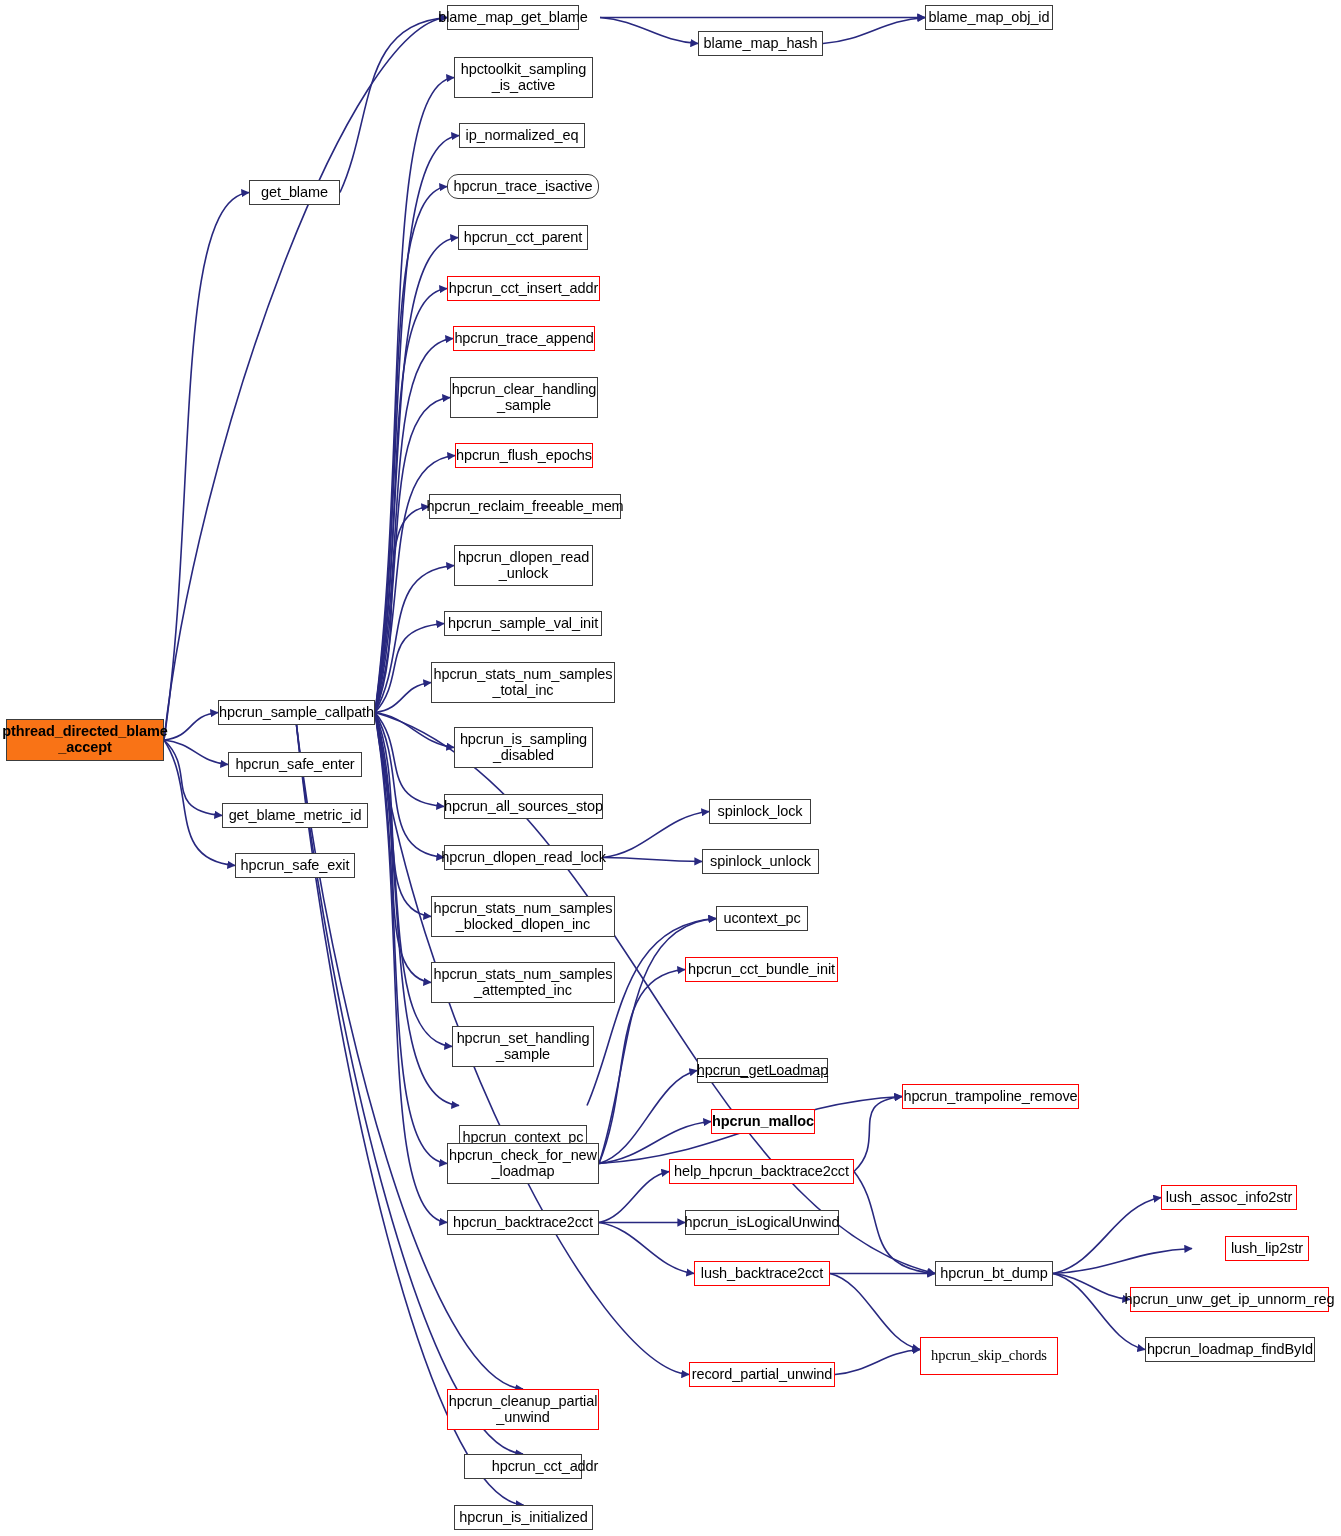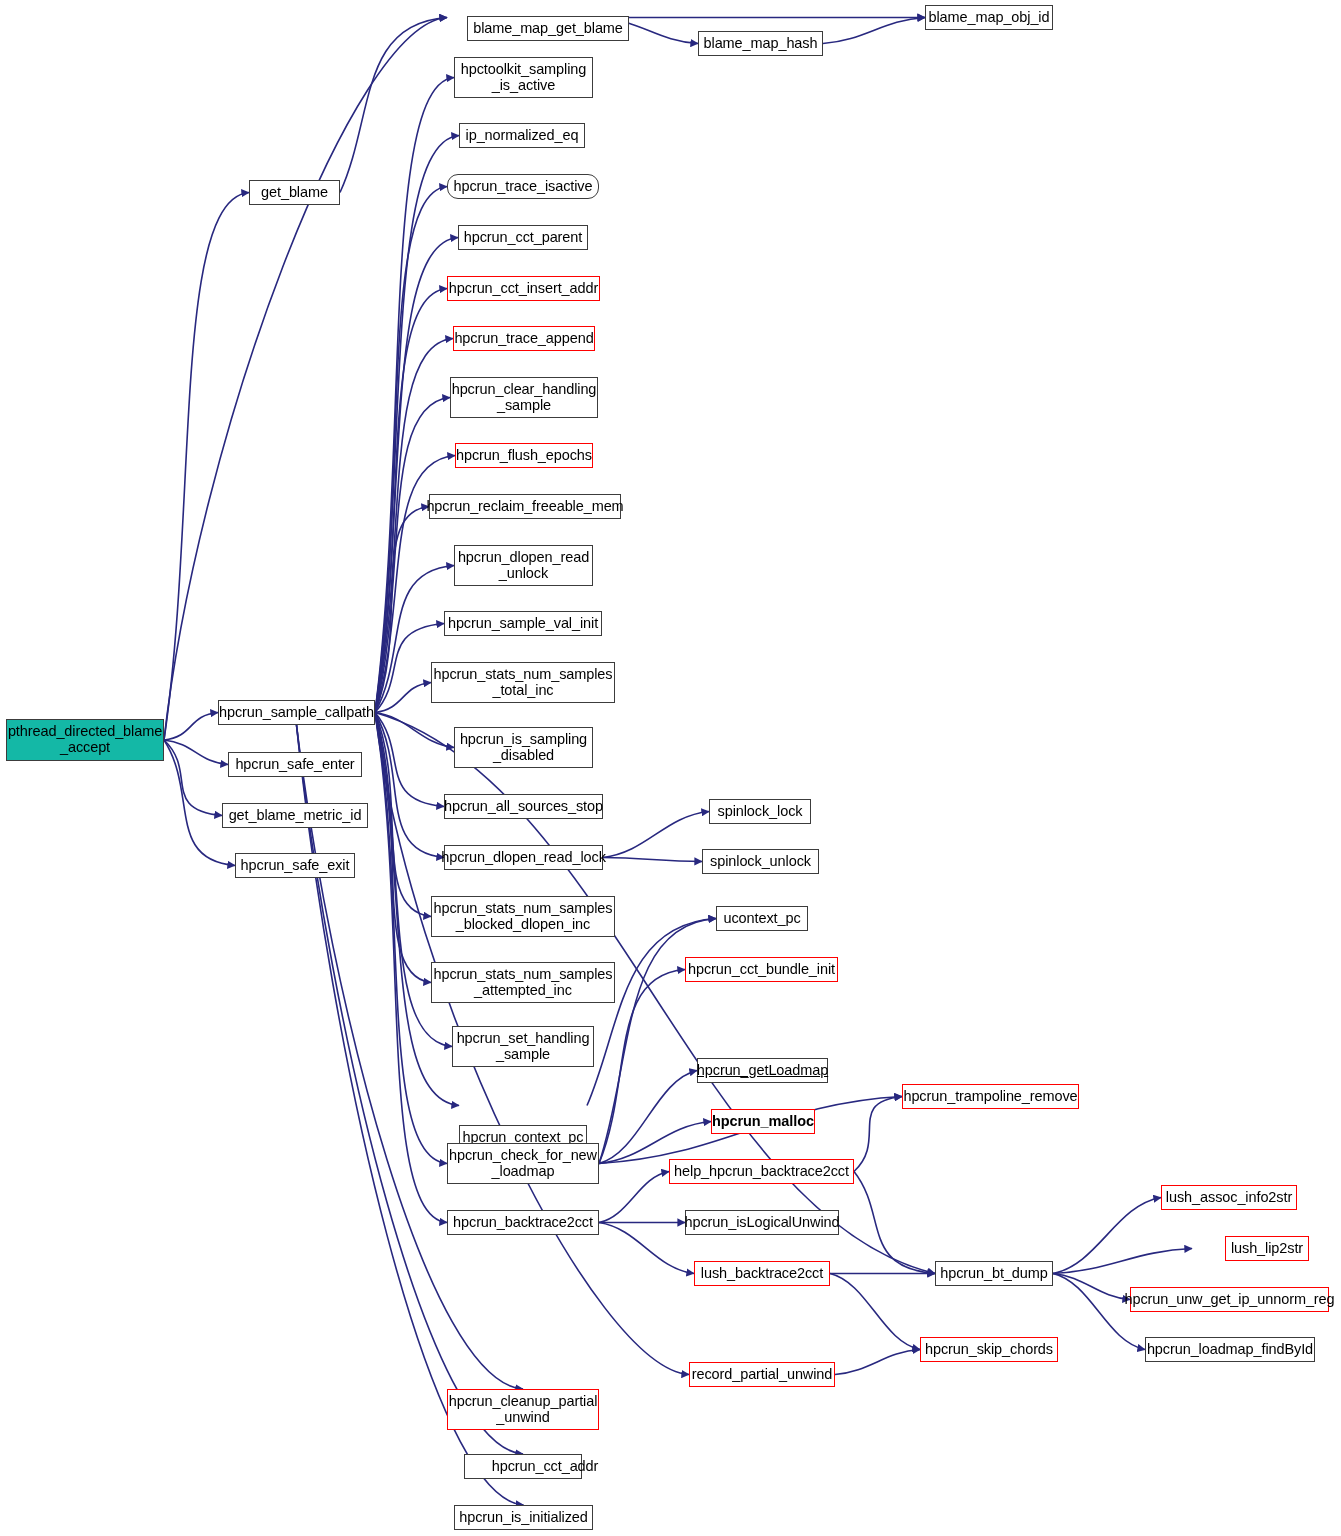--- a/index.html
+++ b/index.html
@@ -21,21 +21,21 @@
     align-items:center;
     justify-content:center;
     text-align:center;
     font-size:14.5px;
     color:#000000;
     line-height:1.08;
     white-space:pre-line;
     letter-spacing:-0.1px;
   }
   .node.red{border:1px solid #ff0000;}
-  .node.root{background:#14b8a6;border:1px solid #3c3c3c;}
+  .node.root{background:#f97316;border:1px solid #3c3c3c;font-weight:bold;}
 </style>
 </head>
 <body>
 
 <div id="canvas">
   <svg class="edges">
     <defs>
       <marker id="arrow" viewBox="0 0 10 10" refX="9.2" refY="5" markerWidth="5.2" markerHeight="5.2" orient="auto-start-reverse">
         <path d="M 0 0 L 10 5 L 0 10 z" fill="#28287f"></path>
       </marker>
@@ -100,21 +100,21 @@
       </g>
   </svg>
   <div id="node-layer">
       <div class="node root" style="left: 6px; top: 719px; width: 158px; height: 42px;">pthread_directed_blame
 _accept</div>
       <div class="node" style="left: 249px; top: 180px; width: 91px; height: 25px;">get_blame</div>
       <div class="node" style="left: 218px; top: 700px; width: 157px; height: 25px;">hpcrun_sample_callpath</div>
       <div class="node" style="left: 228px; top: 752px; width: 134px; height: 25px;">hpcrun_safe_enter</div>
       <div class="node" style="left: 222px; top: 803px; width: 146px; height: 25px;">get_blame_metric_id</div>
       <div class="node" style="left: 235px; top: 853px; width: 120px; height: 25px;">hpcrun_safe_exit</div>
-      <div class="node" style="left: 447px; top: 16px; width: 162px; height: 25px; margin-left: 20px;">blame_map_get_blame</div>
+      <div class="node" style="left: 447px; top: 5px; width: 132px; height: 25px;">blame_map_get_blame</div>
       <div class="node" style="left: 698px; top: 31px; width: 125px; height: 25px;">blame_map_hash</div>
       <div class="node" style="left: 925px; top: 5px; width: 128px; height: 25px;">blame_map_obj_id</div>
       <div class="node" style="left: 454px; top: 57px; width: 139px; height: 41px;">hpctoolkit_sampling
 _is_active</div>
       <div class="node" style="left: 459px; top: 123px; width: 126px; height: 25px;">ip_normalized_eq</div>
       <div class="node" style="left: 447px; top: 174px; width: 152px; height: 25px; border-radius: 11px;">hpcrun_trace_isactive</div>
       <div class="node" style="left: 458px; top: 225px; width: 130px; height: 25px;">hpcrun_cct_parent</div>
       <div class="node red" style="left: 447px; top: 276px; width: 153px; height: 25px;">hpcrun_cct_insert_addr</div>
       <div class="node red" style="left: 453px; top: 326px; width: 142px; height: 25px;">hpcrun_trace_append</div>
       <div class="node" style="left: 450px; top: 377px; width: 148px; height: 41px;">hpcrun_clear_handling
@@ -148,20 +148,20 @@
       <div class="node red" style="left: 902px; top: 1084px; width: 177px; height: 25px;">hpcrun_trampoline_remove</div>
       <div class="node red" style="left: 669px; top: 1159px; width: 185px; height: 25px;">help_hpcrun_backtrace2cct</div>
       <div class="node" style="left: 447px; top: 1210px; width: 152px; height: 25px;">hpcrun_backtrace2cct</div>
       <div class="node" style="left: 685px; top: 1210px; width: 154px; height: 25px;">hpcrun_isLogicalUnwind</div>
       <div class="node red" style="left: 694px; top: 1261px; width: 136px; height: 25px;">lush_backtrace2cct</div>
       <div class="node" style="left: 935px; top: 1261px; width: 118px; height: 25px;">hpcrun_bt_dump</div>
       <div class="node red" style="left: 1161px; top: 1185px; width: 136px; height: 25px;">lush_assoc_info2str</div>
       <div class="node red" style="left: 1192px; top: 1236px; width: 84px; height: 25px; margin-left: 33px;">lush_lip2str</div>
       <div class="node red" style="left: 1130px; top: 1287px; width: 199px; height: 25px;">hpcrun_unw_get_ip_unnorm_reg</div>
       <div class="node" style="left: 1145px; top: 1337px; width: 170px; height: 25px;">hpcrun_loadmap_findById</div>
-      <div class="node red" style="left: 920px; top: 1337px; width: 138px; height: 25px;">hpcrun_skip_chords</div>
+      <div class="node red" style="left: 920px; top: 1337px; width: 138px; height: 38px; font-family: Liberation Serif, serif;">hpcrun_skip_chords</div>
       <div class="node red" style="left: 689px; top: 1362px; width: 146px; height: 25px;">record_partial_unwind</div>
       <div class="node red" style="left: 447px; top: 1389px; width: 152px; height: 41px;">hpcrun_cleanup_partial
 _unwind</div>
       <div class="node" style="left: 464px; top: 1454px; width: 118px; height: 25px; padding-left: 44px;">hpcrun_cct_addr</div>
       <div class="node" style="left: 454px; top: 1505px; width: 139px; height: 25px;">hpcrun_is_initialized</div>
     </div>
 </div>
 
 </body></html>

